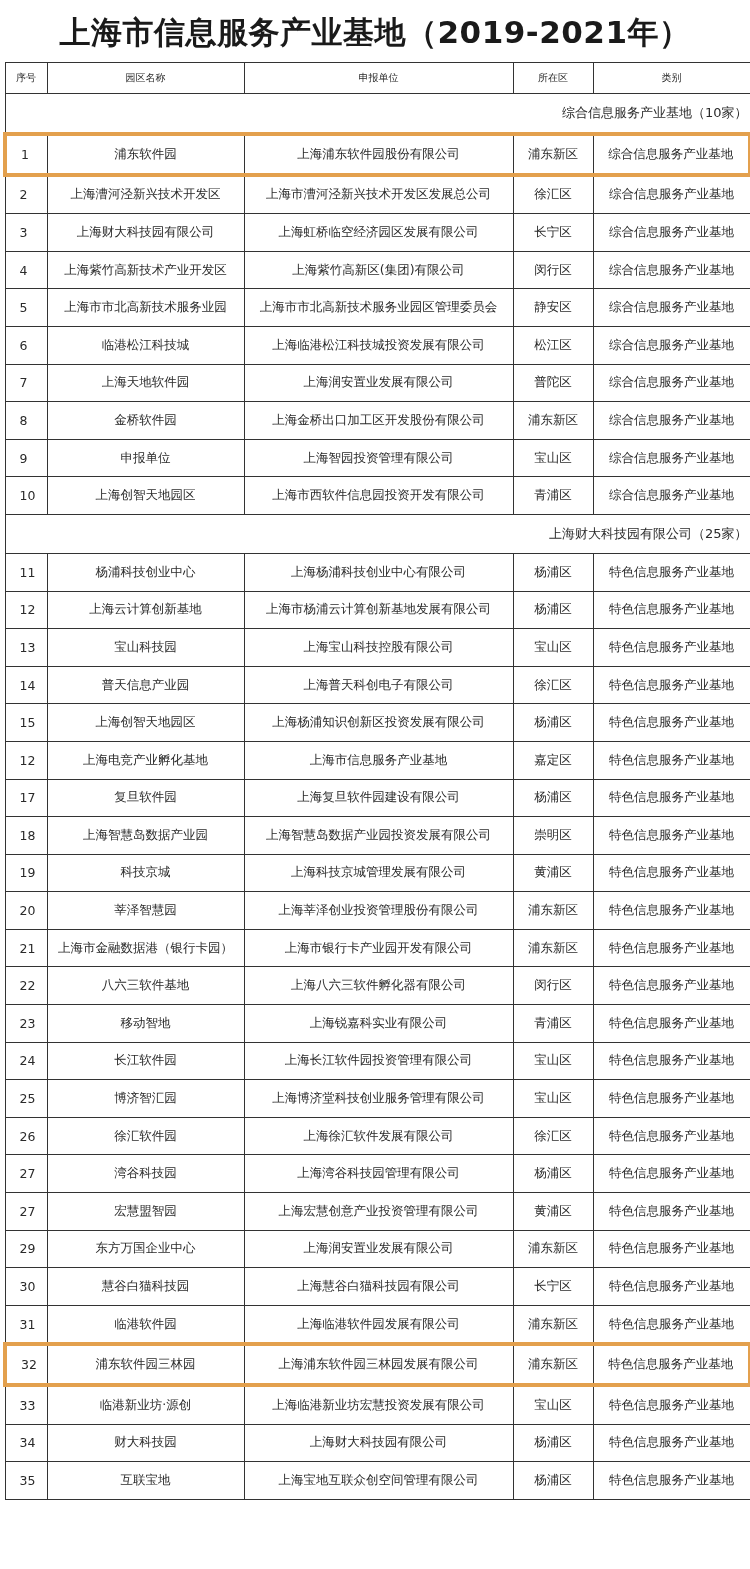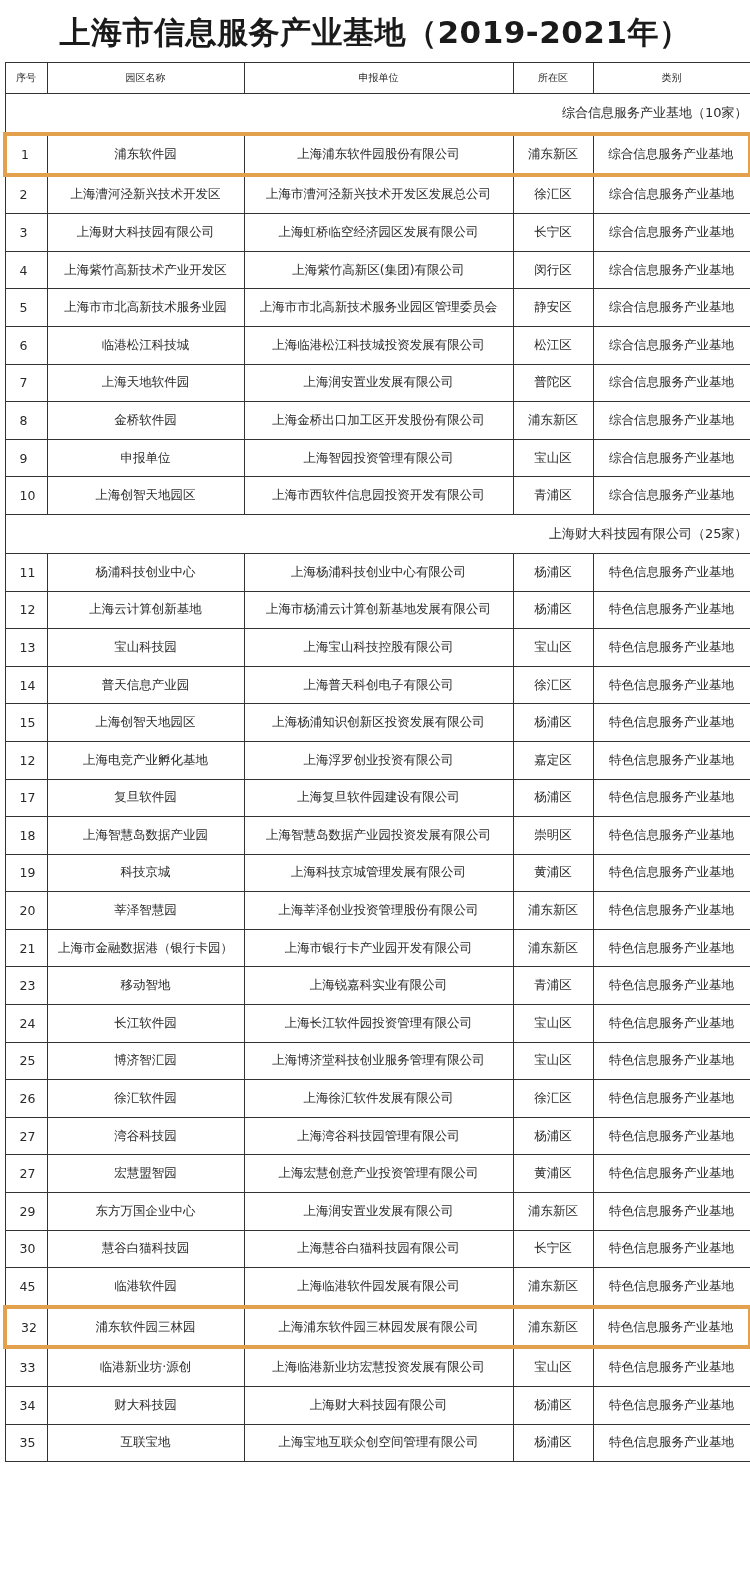--- a/index.html
+++ b/index.html
@@ -149,21 +149,21 @@
       <tr class="row">
         <td class="num">15</td>
         <td>上海创智天地园区</td>
         <td>上海杨浦知识创新区投资发展有限公司</td>
         <td>杨浦区</td>
         <td>特色信息服务产业基地</td>
       </tr>
       <tr class="row">
         <td class="num">12</td>
         <td>上海电竞产业孵化基地</td>
-        <td>上海浮罗创业投资有限公司</td>
+        <td>上海市信息服务产业基地</td>
         <td>嘉定区</td>
         <td>特色信息服务产业基地</td>
       </tr>
       <tr class="row">
         <td class="num">17</td>
         <td>复旦软件园</td>
         <td>上海复旦软件园建设有限公司</td>
         <td>杨浦区</td>
         <td>特色信息服务产业基地</td>
       </tr>
@@ -189,20 +189,27 @@
         <td>特色信息服务产业基地</td>
       </tr>
       <tr class="row">
         <td class="num">21</td>
         <td>上海市金融数据港（银行卡园）</td>
         <td>上海市银行卡产业园开发有限公司</td>
         <td>浦东新区</td>
         <td>特色信息服务产业基地</td>
       </tr>
       <tr class="row">
+        <td class="num">22</td>
+        <td>八六三软件基地</td>
+        <td>上海八六三软件孵化器有限公司</td>
+        <td>闵行区</td>
+        <td>特色信息服务产业基地</td>
+      </tr>
+      <tr class="row">
         <td class="num">23</td>
         <td>移动智地</td>
         <td>上海锐嘉科实业有限公司</td>
         <td>青浦区</td>
         <td>特色信息服务产业基地</td>
       </tr>
       <tr class="row">
         <td class="num">24</td>
         <td>长江软件园</td>
         <td>上海长江软件园投资管理有限公司</td>
@@ -245,21 +252,21 @@
         <td>特色信息服务产业基地</td>
       </tr>
       <tr class="row">
         <td class="num">30</td>
         <td>慧谷白猫科技园</td>
         <td>上海慧谷白猫科技园有限公司</td>
         <td>长宁区</td>
         <td>特色信息服务产业基地</td>
       </tr>
       <tr class="row">
-        <td class="num">45</td>
+        <td class="num">31</td>
         <td>临港软件园</td>
         <td>上海临港软件园发展有限公司</td>
         <td>浦东新区</td>
         <td>特色信息服务产业基地</td>
       </tr>
       <tr class="row hl">
         <td class="num">32</td>
         <td>浦东软件园三林园</td>
         <td>上海浦东软件园三林园发展有限公司</td>
         <td>浦东新区</td>

